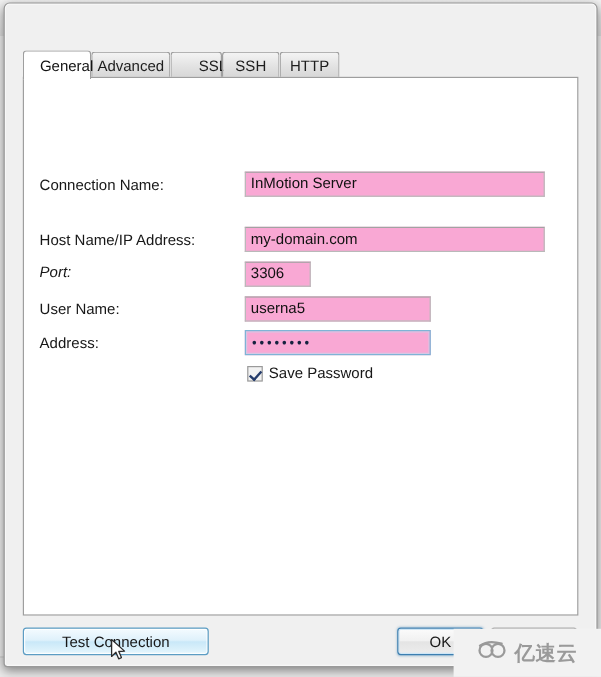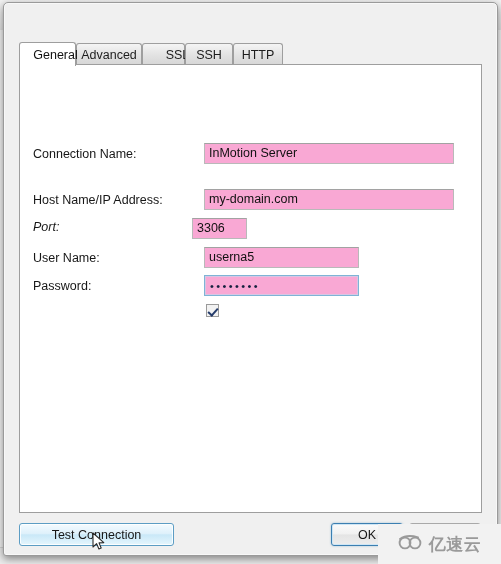--- a/index.html
+++ b/index.html
@@ -200,29 +200,30 @@
         <span>HTTP</span>
       </div>
     </div>
 
   <div class="panel" id="panel">
       <div class="lbl" style="left: 13px; top: 82px;">Connection Name:</div>
       <div class="fld" style="left: 184px; top: 78px; width: 250px;">InMotion Server</div>
       <div class="lbl" style="left: 13px; top: 128px;">Host Name/IP Address:</div>
       <div class="fld" style="left: 184px; top: 124px; width: 250px;">my-domain.com</div>
       <div class="lbl" style="left: 13px; top: 155px; font-style: italic;">Port:</div>
-      <div class="fld" style="left: 172px; top: 153px; width: 55px;">3306</div>
+      <div class="fld" style="left: 184px; top: 153px; width: 55px;">3306</div>
       <div class="lbl" style="left: 13px; top: 186px;">User Name:</div>
       <div class="fld" style="left: 184px; top: 182px; width: 155px;">userna5</div>
-      <div class="lbl" style="left: 13px; top: 214px;">Password:</div>
+      <div class="lbl" style="left: 13px; top: 214px;">Address:</div>
       <div class="fld focus" style="left: 184px; top: 210px; width: 155px;">
         <span class="dots">••••••••</span>
       </div>
       <div class="chk-wrap" style="left: 186px; top: 239px;">
         <span class="chk"></span>
+        <span class="chk-lbl">Save Password</span>
       </div>
     </div>
 
   <div class="btn default" style="left:327px;top:520px;width:72px;">
     <span>OK</span>
   </div>
 
   <div class="btn hover" style="left:15px;top:520px;width:155px;">
     <span>Test Connection</span>
   </div>

